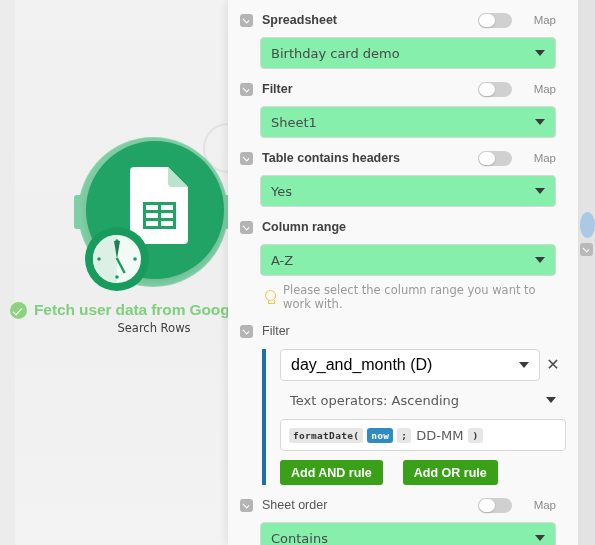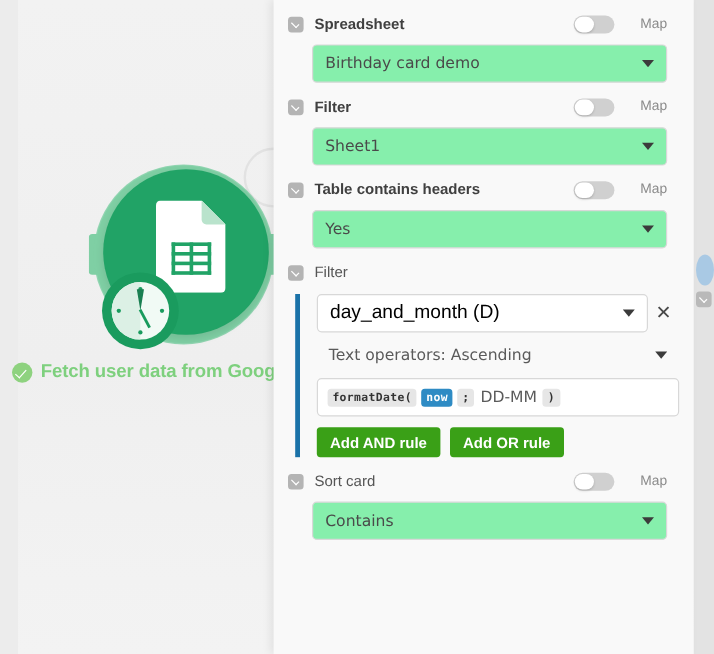--- a/index.html
+++ b/index.html
@@ -71,36 +71,36 @@
 
   .hint{display:flex;align-items:center;gap:7px;margin:7px 0 0 25px;}
   .bulb{width:11px;height:14px;position:relative;flex:0 0 11px;}
   .bulb .glass{position:absolute;left:0;top:0;width:11px;height:11px;border-radius:50%;
                border:1.6px solid #f5c842;box-sizing:border-box;}
   .bulb .base{position:absolute;left:3px;top:10px;width:5px;height:3px;
                border-bottom:1.6px solid #f5c842;border-left:1.6px solid #f5c842;border-right:1.6px solid #f5c842;}
   .hint-txt{font-size:11.5px;color:#9a9a9a;font-family:"DejaVu Sans",sans-serif;}
 
   
-  #filter-body{margin:7px 0 0 6px;border-left:4px solid #1a72a8;padding-left:14px;}
+  #filter-body{margin:7px 0 0 22px;border-left:4px solid #1a72a8;padding-left:14px;}
   .frow-x{display:flex;align-items:center;}
   .sel-box{flex:1;height:30px;background:#fff;border:1px solid #d8d8d8;border-radius:4px;
            display:flex;align-items:center;padding:0 10px;cursor:pointer;}
   .x-btn{width:26px;text-align:center;font-size:16px;color:#4a4a4a;cursor:pointer;
          font-family:"DejaVu Sans",sans-serif;line-height:1;}
   .sel-plain{display:flex;align-items:center;height:26px;margin-top:6px;padding:0 10px;cursor:pointer;}
   .sel-plain .val{font-size:13px;color:#5a5a5a;font-family:"DejaVu Sans",sans-serif;}
   .formula{margin-top:6px;height:30px;background:#fff;border:1px solid #d8d8d8;border-radius:4px;
            display:flex;align-items:center;padding:0 8px;gap:4px;cursor:text;}
   .tok{font-family:"DejaVu Sans Mono",monospace;font-size:9.5px;font-weight:bold;
        background:#e6e6e6;color:#333;border-radius:3px;padding:2px 4px;letter-spacing:.3px;}
   .tok.blue{background:#2e8bc4;color:#fff;}
   .tok.plain{background:transparent;font-family:"DejaVu Sans",sans-serif;font-size:13px;
        font-weight:normal;color:#5a5a5a;padding:0 1px;letter-spacing:0;}
-  .btns{margin-top:9px;display:flex;gap:8px;}
+  .btns{margin-top:9px;display:flex;gap:20px;}
   .gbtn{background:#3aa017;color:#fff;border:none;border-radius:3px;height:25px;padding:0 11px;
         font-size:12.5px;font-weight:bold;font-family:"Liberation Sans",sans-serif;cursor:pointer;}
 </style>
 </head>
 <body>
 
 <div id="canvas">
   <div id="canvas-strip"></div>
 
   <div class="bubble" id="bub1"></div>
@@ -142,20 +142,21 @@
       </g>
       <path d="M31 16h6l-3 18z" fill="#1a7f52"></path>
       <rect x="33" y="33" width="2.4" height="17" fill="#1a9b5e" transform="rotate(-28 34 34)"></rect>
     </svg>
   </div>
 
   <div id="node-title">
     <span id="check-badge"></span>
     <span class="tl">Fetch user data from Googl</span>
   </div>
+  <div id="node-sub">Search Rows</div>
 </div>
 
 <div id="right-strip"></div>
 <div id="peek-node"></div>
 <div id="peek-toggle"></div>
 
 <div id="panel">
 
   <div class="field">
     <div class="frow">
@@ -195,20 +196,37 @@
         <span class="toggle"></span>
         <span class="map-lbl">Map</span>
       </span>
     </div>
     <div class="select">
       <span class="val">Yes</span>
       <span class="caret"></span>
     </div>
   </div>
 
+  <div class="field">
+    <div class="frow">
+      <span class="collapse-box"></span>
+      <span class="flabel">Column range</span>
+    </div>
+    <div class="select">
+      <span class="val">A-Z</span>
+      <span class="caret"></span>
+    </div>
+    <div class="hint">
+      <span class="bulb">
+        <span class="glass"></span>
+          <span class="base"></span>
+      </span>
+      <span class="hint-txt">Please select the column range you want to work with.</span>
+    </div>
+  </div>
 
   <div class="field" style="padding-right:12px;">
     <div class="frow">
       <span class="collapse-box"></span>
       <span class="flabel reg">Filter</span>
     </div>
     <div id="filter-body">
       <div class="frow-x">
         <div class="sel-box">
           <span class="val">day_and_month (D)</span>
@@ -230,21 +248,21 @@
       <div class="btns">
         <button class="gbtn">Add AND rule</button>
         <button class="gbtn">Add OR rule</button>
       </div>
     </div>
   </div>
 
   <div class="field" style="margin-top:6px;">
     <div class="frow">
       <span class="collapse-box"></span>
-      <span class="flabel reg">Sort card</span>
+      <span class="flabel reg">Sheet order</span>
       <span class="map-wrap">
         <span class="toggle"></span>
         <span class="map-lbl">Map</span>
       </span>
     </div>
     <div class="select">
       <span class="val">Contains</span>
       <span class="caret"></span>
     </div>
   </div>

